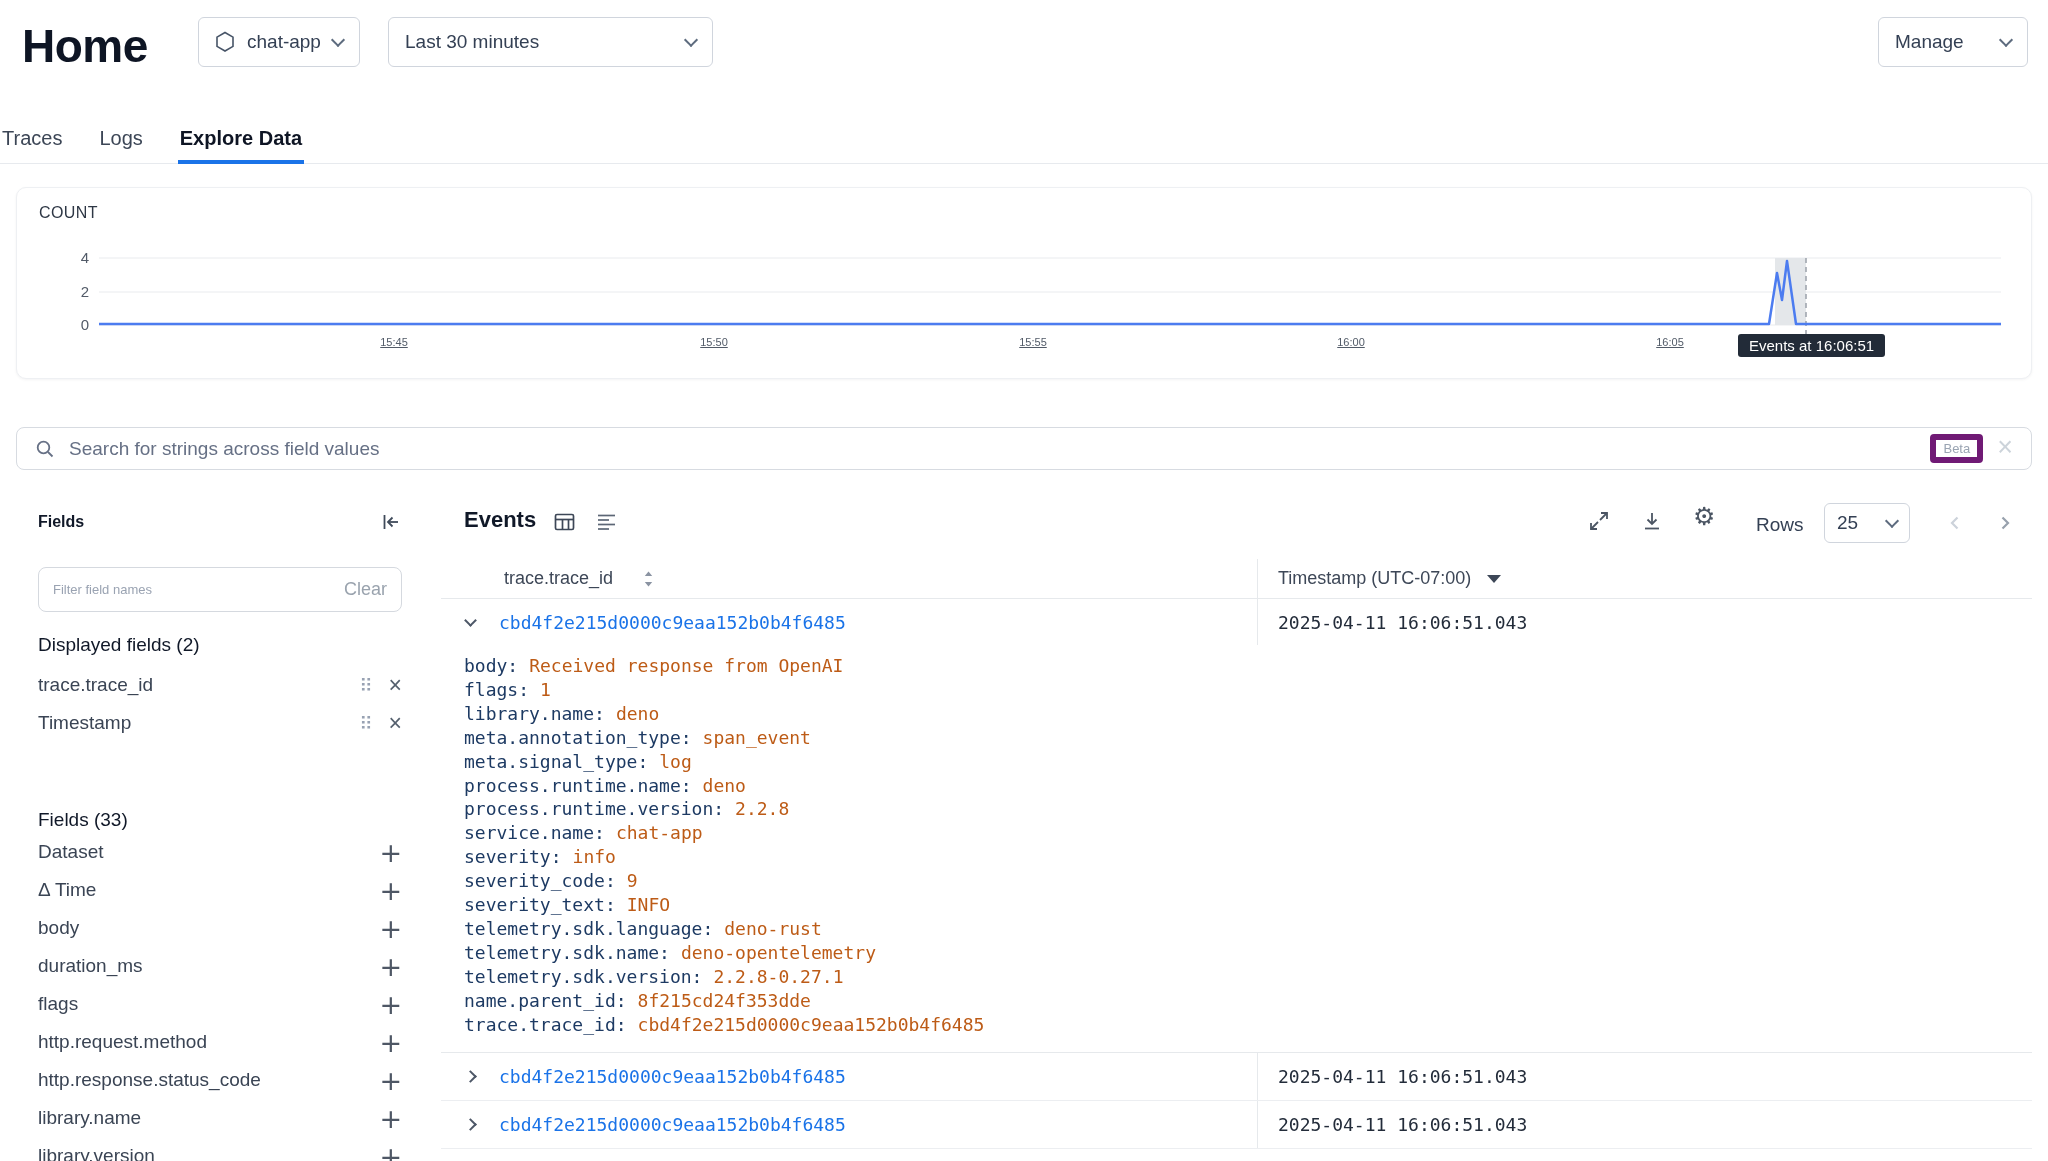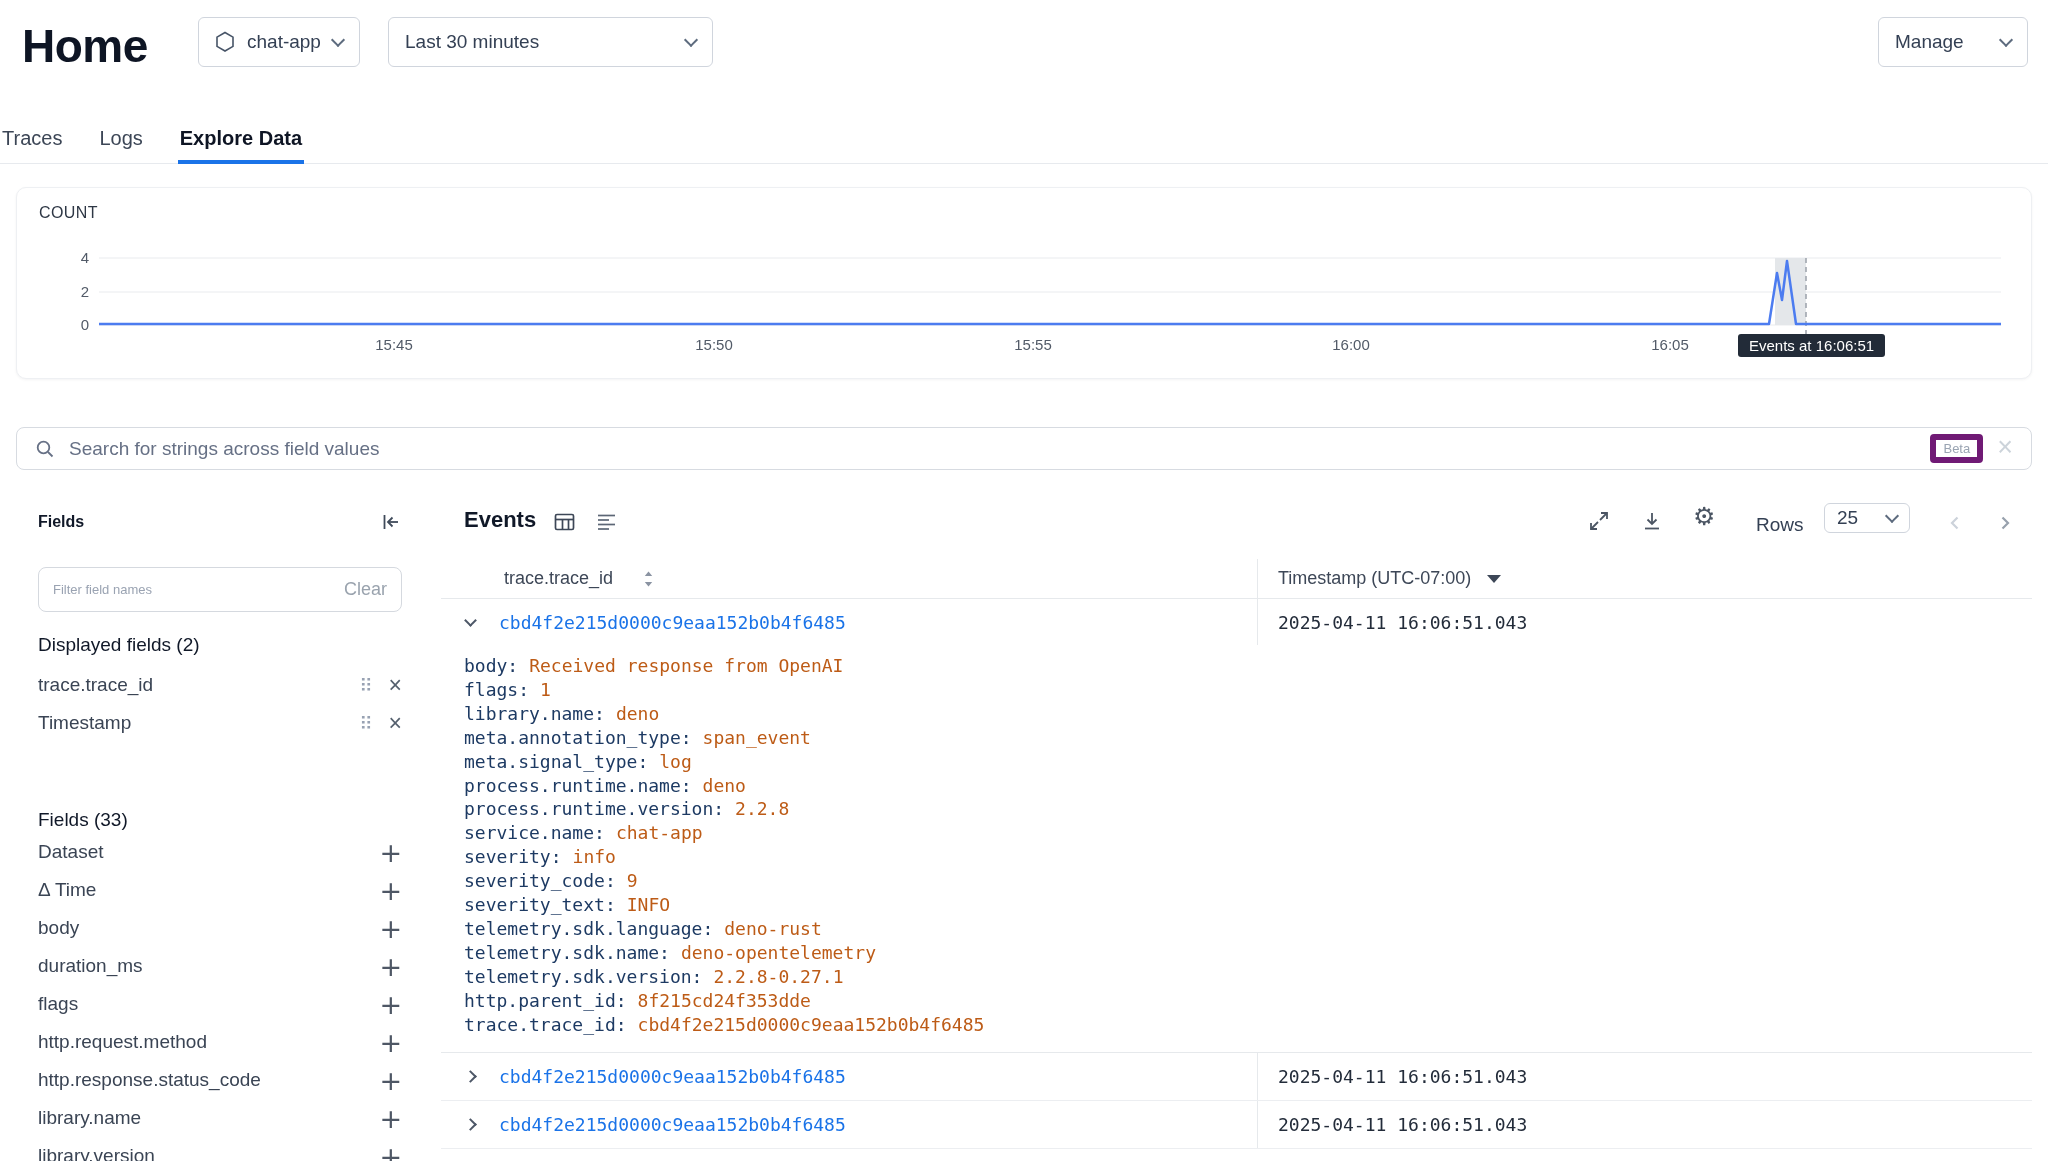--- a/index.html
+++ b/index.html
@@ -21,21 +21,21 @@
   .tabs{position:absolute;left:0;top:116px;width:2048px;height:48px;border-bottom:1px solid #e7eaee;display:flex;gap:33px;}
   .tab{display:flex;align-items:center;height:48px;padding:0 2px;font-size:20px;color:#3c4656;border-bottom:4px solid transparent;cursor:pointer;}
   .tab.active{color:#0e1524;font-weight:700;border-bottom-color:#1a73e8;}
 
   
   .chart-card{position:absolute;left:16px;top:187px;width:2016px;height:192px;border:1px solid #eef0f3;border-radius:10px;
     box-shadow:0 1px 3px rgba(16,24,40,.05);background:#fff;}
   .chart-title{position:absolute;left:22px;top:16px;font-size:16px;color:#2e3745;letter-spacing:.4px;}
   .plot{position:absolute;left:0;top:0;}
   .ytick{position:absolute;left:36px;width:36px;text-align:right;font-size:15px;color:#525b68;line-height:18px;}
-  .xtick{position:absolute;top:148px;width:90px;margin-left:-45px;text-align:center;font-size:15px;color:#525b68;}
+  .xtick{position:absolute;top:148px;width:90px;margin-left:-45px;text-align:center;font-size:11px;color:#525b68;text-decoration:underline;}
   .chart-tooltip{position:absolute;left:1721px;top:146px;background:#222b38;color:#fff;font-size:15px;
     padding:3px 11px;border-radius:3px;white-space:nowrap;}
 
   
   .searchbar{position:absolute;left:16px;top:427px;width:2016px;height:43px;border:1px solid #d7dbe1;border-radius:8px;
     display:flex;align-items:center;gap:14px;padding:0 18px;background:#fff;}
   .searchbar input{flex:1;border:none;outline:none;font-size:19px;color:#101828;font-family:inherit;background:transparent;}
   .searchbar input::placeholder{color:#667085;}
   .beta-badge{border:6px solid #701a75;color:#9aa4b2;font-size:13px;border-radius:4px;padding:1px 7px;flex:none;}
   .search-x{color:#ccd3da;font-size:27px;line-height:1;flex:none;cursor:pointer;margin-top:-3px;}
@@ -56,21 +56,21 @@
   .frow .lbl{flex:1;min-width:0;}
   .drag-handle{color:#98a2b3;font-size:18px;cursor:grab;font-family:"DejaVu Sans",sans-serif;}
   .field-x{color:#55606e;font-size:23px;line-height:1;cursor:pointer;}
   .plus{color:#4e5765;font-size:27px;line-height:1;cursor:pointer;font-family:"DejaVu Sans",sans-serif;}
 
   
   .e-title{position:absolute;left:464px;top:507px;font-size:22px;font-weight:700;color:#101828;}
   .iconbtn{position:absolute;cursor:pointer;background:none;border:none;line-height:0;}
   .gear{position:absolute;left:1693px;top:504px;font-size:25px;color:#4b5563;cursor:pointer;line-height:1;font-family:"DejaVu Sans",sans-serif;}
   .rows-label{position:absolute;left:1756px;top:514px;font-size:19px;color:#344054;}
-  .rows-select{position:absolute;left:1824px;top:503px;width:86px;height:30px;border:1px solid #d0d5dd;border-radius:6px;background:#fff;
+  .rows-select{position:absolute;left:1824px;top:503px;width:86px;height:40px;border:1px solid #d0d5dd;border-radius:6px;background:#fff;
     display:flex;align-items:center;justify-content:space-between;padding:0 12px;font-size:19px;color:#344054;cursor:pointer;font-family:inherit;}
   .pag{position:absolute;top:512px;}
   .pag.prev{left:1944px;color:#ccd2da;}
   .pag.next{left:1994px;color:#98a1ad;}
 
   .etable{position:absolute;left:441px;top:559px;width:1591px;font-size:18px;}
   .ehead{height:40px;display:flex;align-items:center;border-bottom:1px solid #e6e9ec;color:#3d4757;}
   .c1{width:816px;flex:none;display:flex;align-items:center;height:100%;}
   .ehead .c1{padding-left:63px;}
   .c2{flex:1;display:flex;align-items:center;height:100%;border-left:1px solid #e6e9ec;padding-left:20px;}
@@ -314,21 +314,21 @@
       <div class="dl"><span class="dk">meta.signal_type:</span><span class="dv">log</span></div>
       <div class="dl"><span class="dk">process.runtime.name:</span><span class="dv">deno</span></div>
       <div class="dl"><span class="dk">process.runtime.version:</span><span class="dv">2.2.8</span></div>
       <div class="dl"><span class="dk">service.name:</span><span class="dv">chat-app</span></div>
       <div class="dl"><span class="dk">severity:</span><span class="dv">info</span></div>
       <div class="dl"><span class="dk">severity_code:</span><span class="dv">9</span></div>
       <div class="dl"><span class="dk">severity_text:</span><span class="dv">INFO</span></div>
       <div class="dl"><span class="dk">telemetry.sdk.language:</span><span class="dv">deno-rust</span></div>
       <div class="dl"><span class="dk">telemetry.sdk.name:</span><span class="dv">deno-opentelemetry</span></div>
       <div class="dl"><span class="dk">telemetry.sdk.version:</span><span class="dv">2.2.8-0.27.1</span></div>
-      <div class="dl"><span class="dk">http.parent_id:</span><span class="dv">8f215cd24f353dde</span></div>
+      <div class="dl"><span class="dk">name.parent_id:</span><span class="dv">8f215cd24f353dde</span></div>
       <div class="dl"><span class="dk">trace.trace_id:</span><span class="dv">cbd4f2e215d0000c9eaa152b0b4f6485</span></div>
     </div>
 
     <div class="erow collapsed">
       <div class="c1">
         <span class="rowchev right"></span>
         <a class="tid mono">cbd4f2e215d0000c9eaa152b0b4f6485</a>
       </div>
       <div class="c2">
         <span class="ets mono">2025-04-11 16:06:51.043</span>

